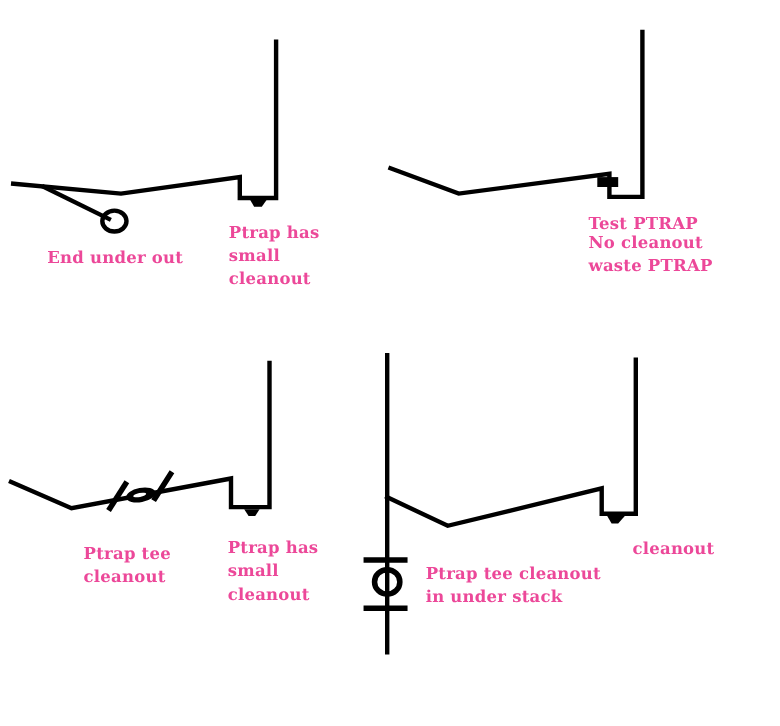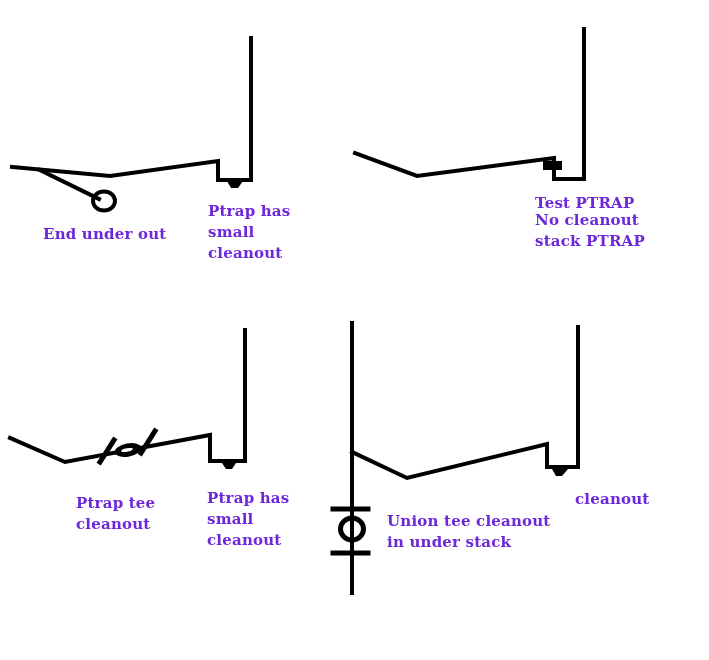--- a/index.html
+++ b/index.html
@@ -6,21 +6,21 @@
   .canvas{
     position:relative;
     width:709px;height:660px;
     background:#ffffff;
     overflow:hidden;
     font-family:"DejaVu Serif","Liberation Serif",serif;
   }
   .drawing{position:absolute;left:0;top:0;}
   .label{
     position:absolute;
-    color:#6d28d9;
+    color:#ec4899;
     font-weight:700;
     font-size:15px;
     line-height:21px;
     letter-spacing:.2px;
     white-space:nowrap;
   }
   .ink-stroke{stroke:#000000;fill:none;}
   .ink-fill{fill:#000000;stroke:none;}
   .paper-fill{fill:#ffffff;stroke:none;}
 </style>
@@ -71,36 +71,36 @@
     <div>small</div>
     <div>cleanout</div>
   </div>
 
   <div class="label" style="left:535px;top:193px">
     <div>Test PTRAP</div>
   </div>
 
   <div class="label" style="left:535px;top:210px">
     <div>No cleanout</div>
-    <div>stack PTRAP</div>
+    <div>waste PTRAP</div>
   </div>
 
   <div class="label" style="left:76px;top:493px">
     <div>Ptrap tee</div>
     <div>cleanout</div>
   </div>
 
   <div class="label" style="left:207px;top:488px">
     <div>Ptrap has</div>
     <div>small</div>
     <div>cleanout</div>
   </div>
 
   <div class="label" style="left:387px;top:511px">
-    <div>Union tee cleanout</div>
+    <div>Ptrap tee cleanout</div>
     <div>in under stack</div>
   </div>
 
   <div class="label" style="left:575px;top:489px">
     <div>cleanout</div>
   </div>
 
 </div>
 
 </body></html>

